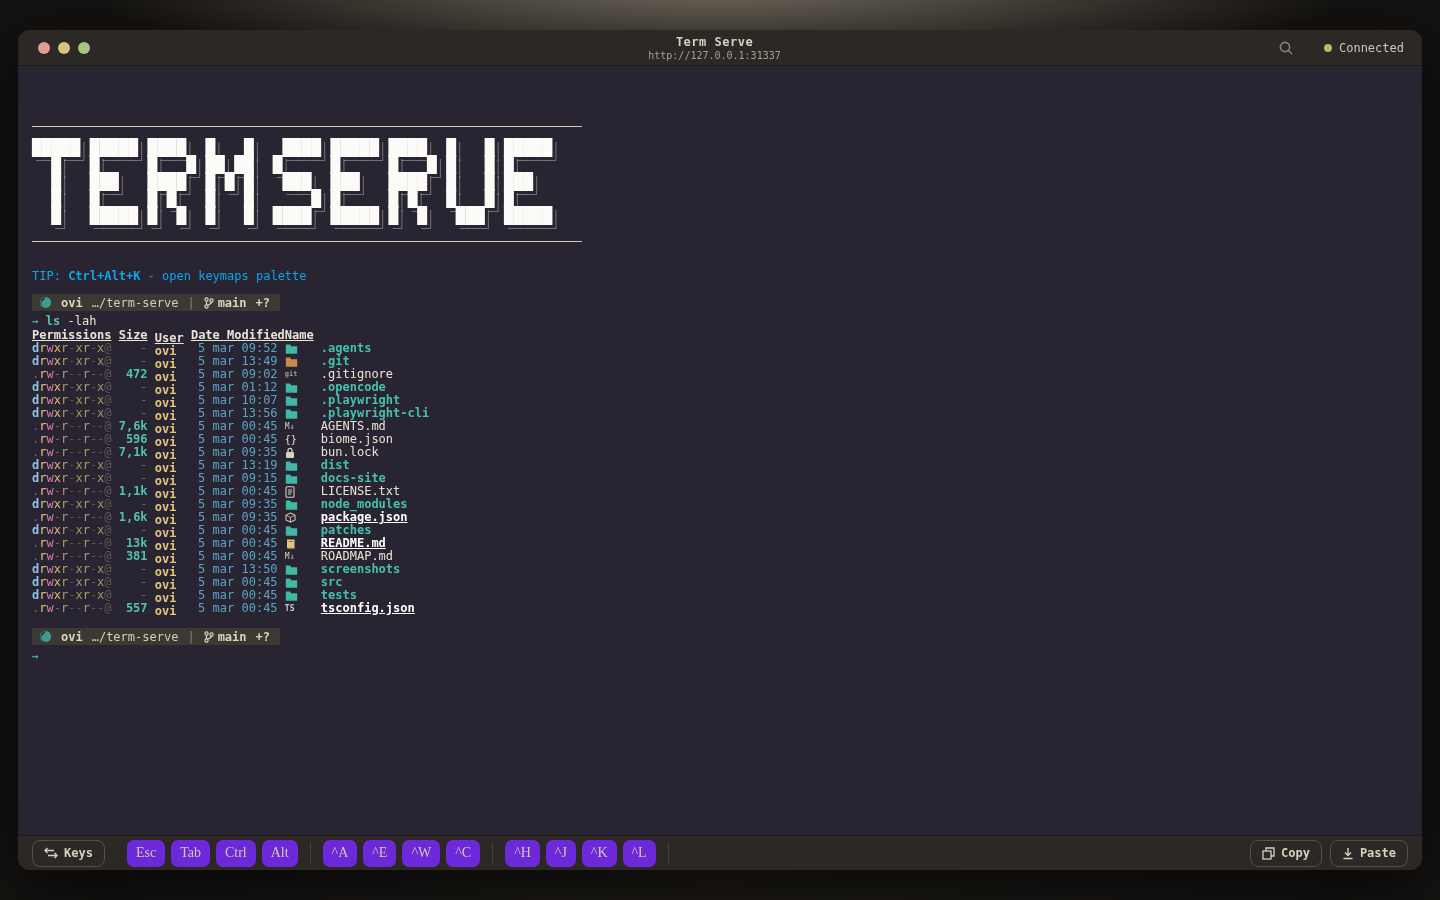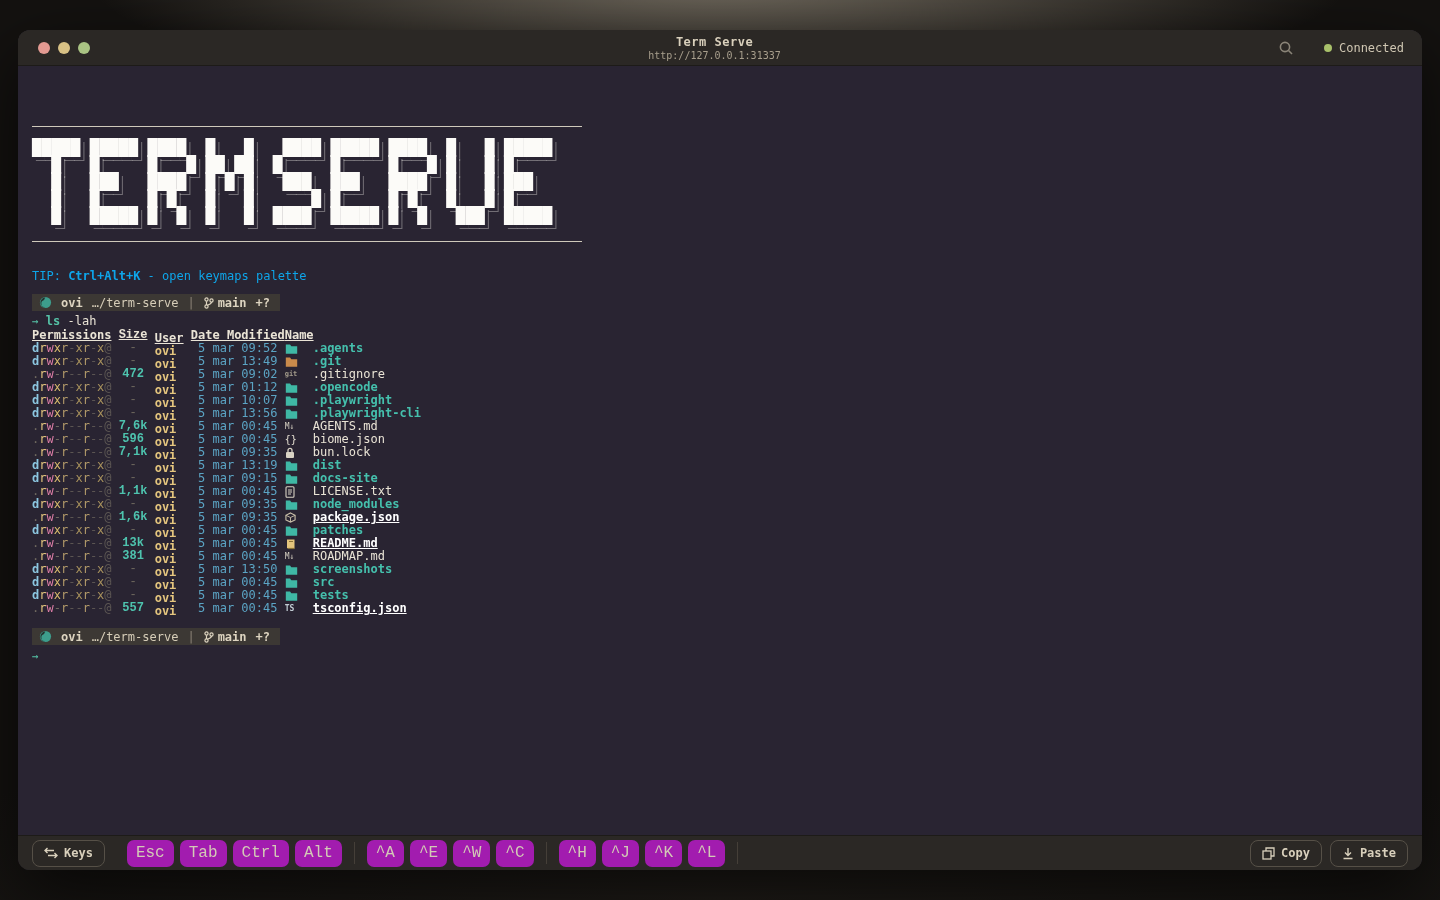--- a/index.html
+++ b/index.html
@@ -60,25 +60,25 @@
   .p-path { font-weight:normal; color:#d6cdb8; }
   .p-branch { display:inline-flex; align-items:center; gap:4px; }
   .cmd-line { margin:1px 0 0 2px; font-size:12px; }
   .cmd-arrow { color:#55c2a6; font-size:11px; }
   .cmd-name { color:#55c2a6; font-weight:bold; }
   .cmd-args { color:#e9e3d5; }
   
   .ls { margin:1px 0 0 2px; font-size:12px; line-height:13px; }
   .ls-row, .ls-head { display:flex; white-space:pre; align-items:center; height:13px; }
   .c-perm { width:11ch; }
-  .c-size { width:4ch; margin-left:1ch; text-align:center;font-family:Liberation Mono, monospace; }
+  .c-size { width:4ch; margin-left:1ch; text-align:right; }
   .c-user { width:4ch; margin-left:1ch;margin-top:6px; }
   .c-date { width:12ch; margin-left:1ch; text-align:right; white-space:nowrap; }
   .c-icon { width:16px; margin-left:1ch; display:inline-flex; justify-content:flex-start; align-items:center; }
-  .c-name { margin-left:12px; }
+  .c-name { margin-left:20px; }
   .ls-head span u { text-decoration:underline; }
   .ls-head { color:#eae4d6; font-weight:bold; }
   .hd-name { margin-left:1ch; }
   .pm-d { color:#8cc6e0; font-weight:bold; }
   .pm-r { color:#e4c57e; }
   .pm-w { color:#df7fa8; }
   .pm-x { color:#d9bc6d; }
   .pm-0 { color:#6f695f; }
   .pm-dim { opacity:.72; }
   .sz { color:#4ec3ae; font-weight:bold; }
@@ -97,23 +97,23 @@
     display:flex; align-items:center; padding:0 14px; gap:8px;
   }
   .tb-btn {
     display:inline-flex; align-items:center; gap:6px;
     background:transparent; border:1px solid #565047; border-radius:8px;
     color:#d9d0bc; font-family:"DejaVu Sans Mono", monospace;
     font-size:12px; font-weight:bold; height:27px; padding:0 11px; cursor:pointer;
   }
   .tb-key {
     display:inline-flex; align-items:center; justify-content:center;
-    background:#a21caf; border:none; border-radius:7px;
-    color:#d3cab6; font-family:Liberation Mono, monospace;
-    font-size:16px; height:27px; min-width:27px; padding:0 9px; cursor:pointer;
+    background:#6d28d9; border:none; border-radius:7px;
+    color:#d3cab6; font-family:Liberation Serif, serif;
+    font-size:14px; height:27px; min-width:27px; padding:0 9px; cursor:pointer;
   }
   .tb-sep { width:1px; height:22px; background:#453f38; margin:0 4px; }
   .tb-spacer { flex:1; }
   .key-group { display:flex; gap:6px; }
   svg { display:block; }
 </style>
 </head>
 <body>
 
 <div class="window">

